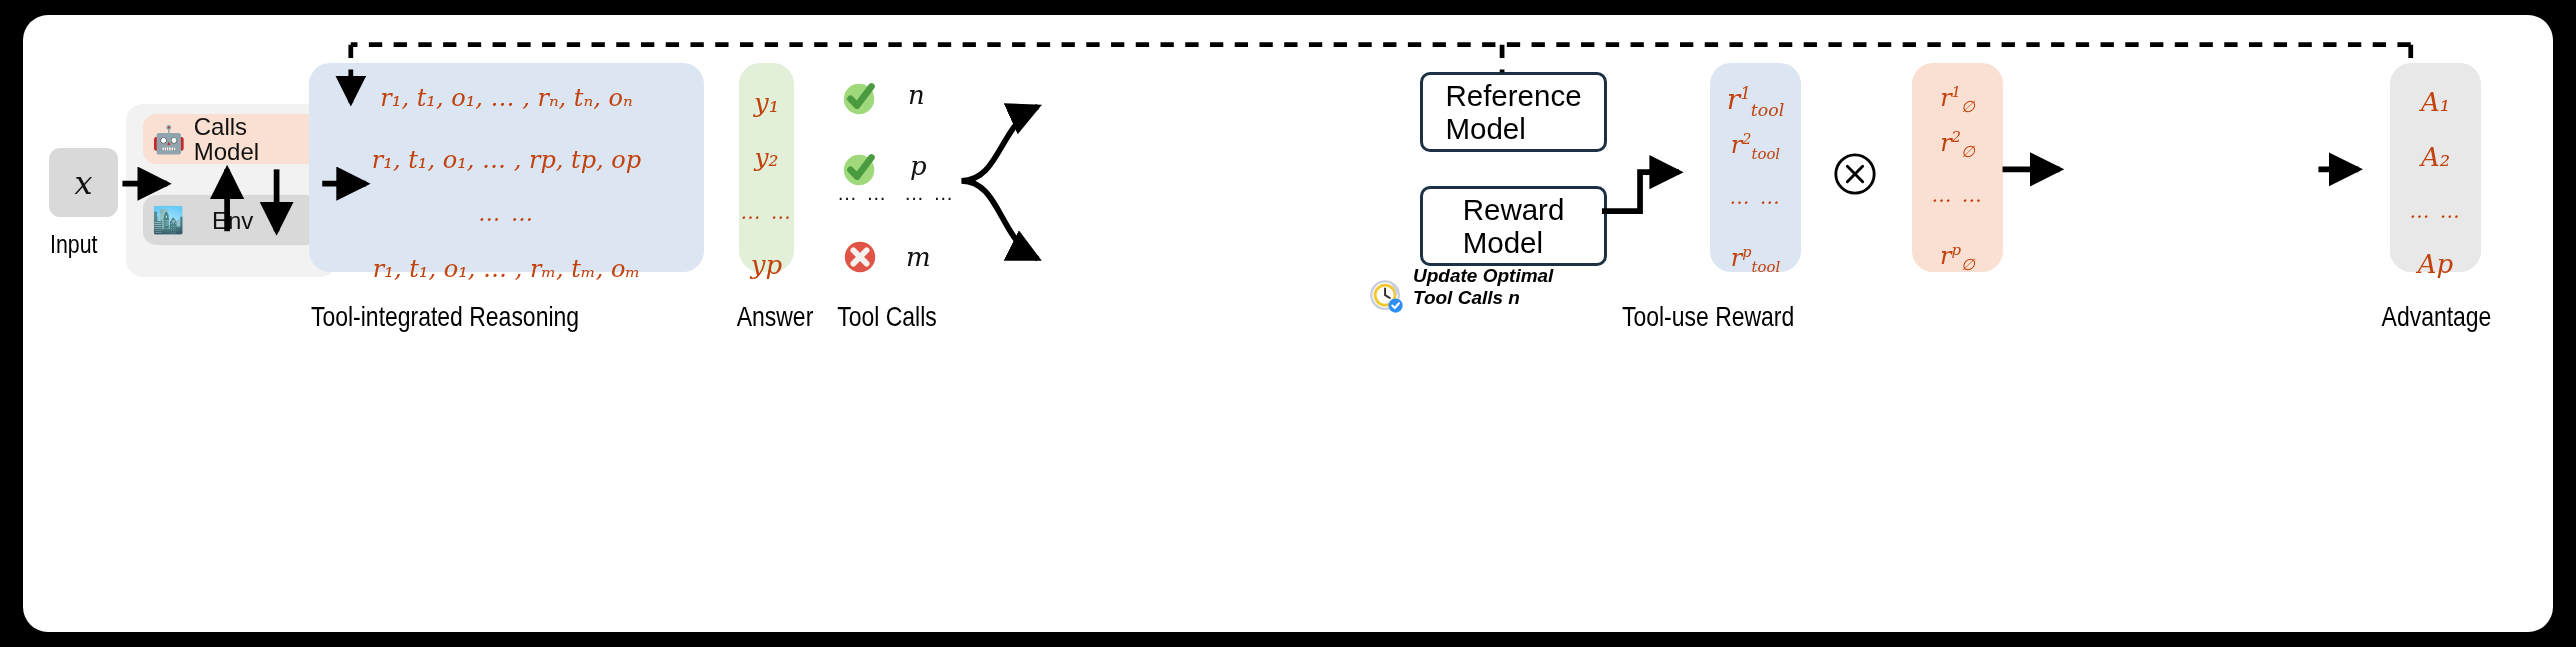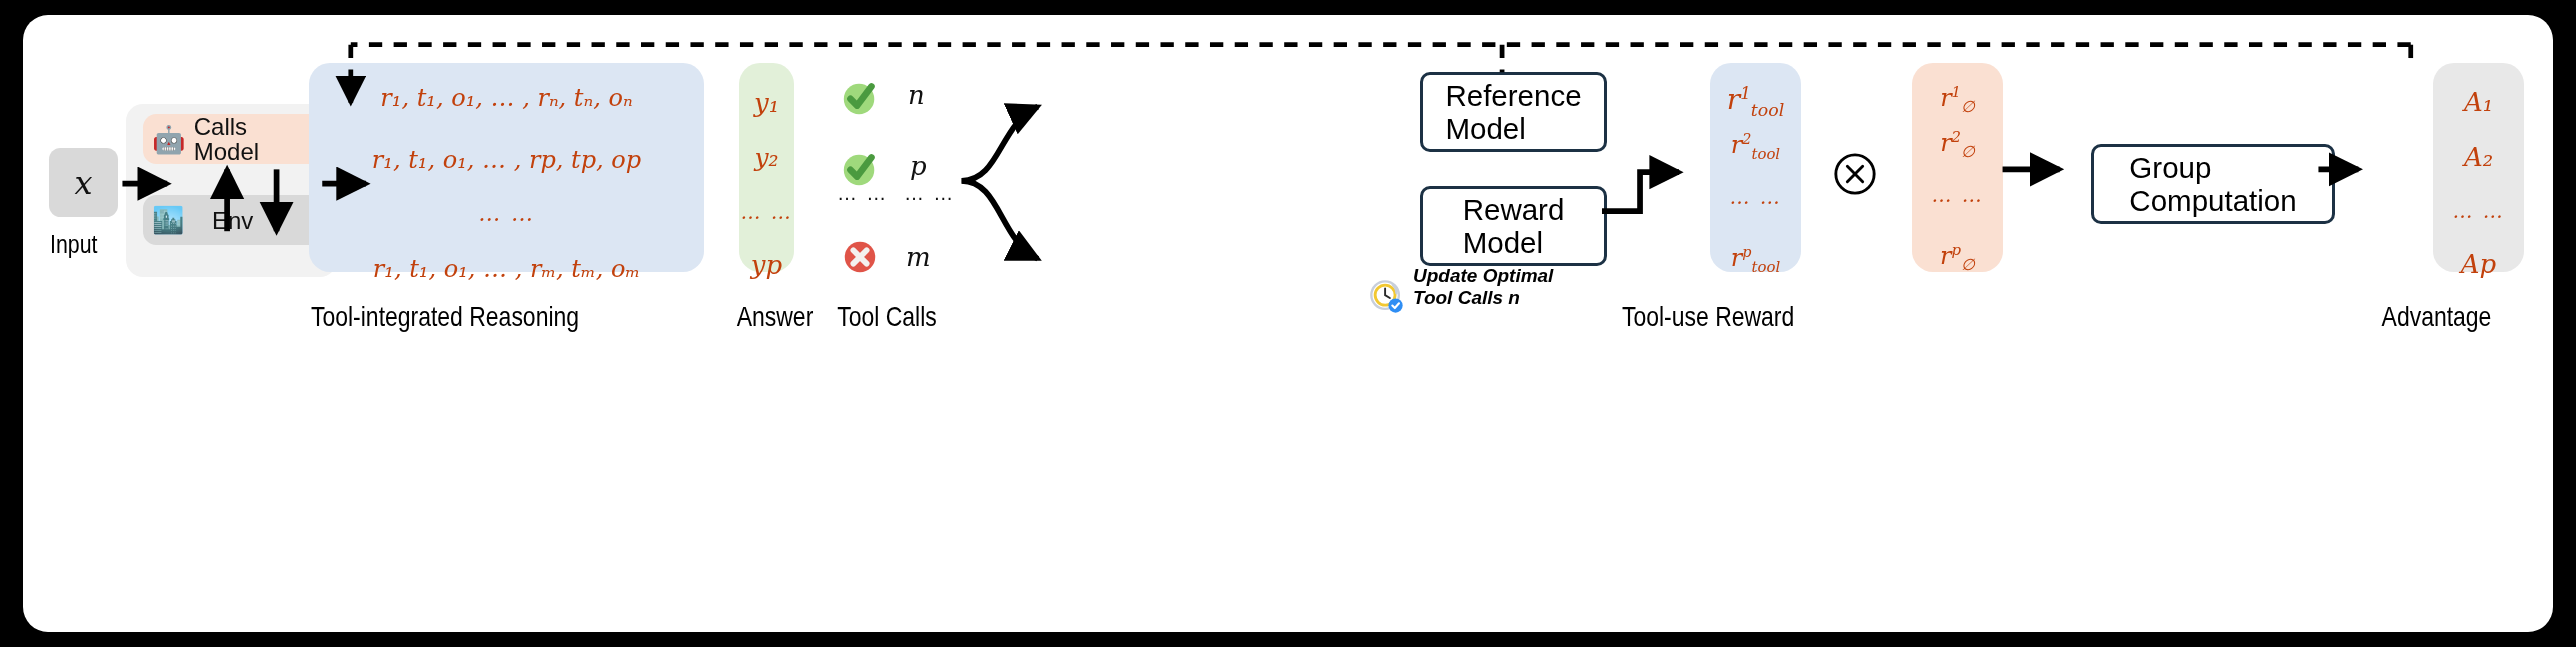--- a/index.html
+++ b/index.html
@@ -264,28 +264,22 @@
       </div>
       <div class="row" style="font-size:24px; margin-top:15.2px;">
         <span>r</span><sup style="font-size:0.62em">2</sup><sub style="font-size:0.66em">∅</sub>
       </div>
       <div class="row dots" style="font-size:20px; margin-top:25px;">… …</div>
       <div class="row" style="font-size:24px; margin-top:38px;">
         <span>r</span><sup style="font-size:0.62em">p</sup><sub style="font-size:0.66em">∅</sub>
       </div>
     </div>
 
-    <div class="modelbox" style="left:2068px; top:129px; width:244px; height:80px;">
-      <span>
-        <span>Group</span><br>
-        <span>Computation</span>
-      </span>
-    </div>
-
-    <div class="colbox" style="left:2367px; top:48px; width:91px; height:209px; background:#e8e8e8;margin-left:43px;">
+
+    <div class="colbox" style="left:2367px; top:48px; width:91px; height:209px; background:#e8e8e8;">
       <div class="row" style="font-size:26px; margin-top:26px;">A₁</div>
       <div class="row" style="font-size:26px; margin-top:28.6px;">A₂</div>
       <div class="row dots" style="font-size:20px; margin-top:31px;">… …</div>
       <div class="row" style="font-size:26px; margin-top:30.5px;">A𝑝</div>
     </div>
     <div class="caption centered" style="left:2323px; top:286px; width:181px; text-align:center;">Advantage</div>
 
   </div>
 
   <svg class="overlay" viewBox="0 0 2706 680">

